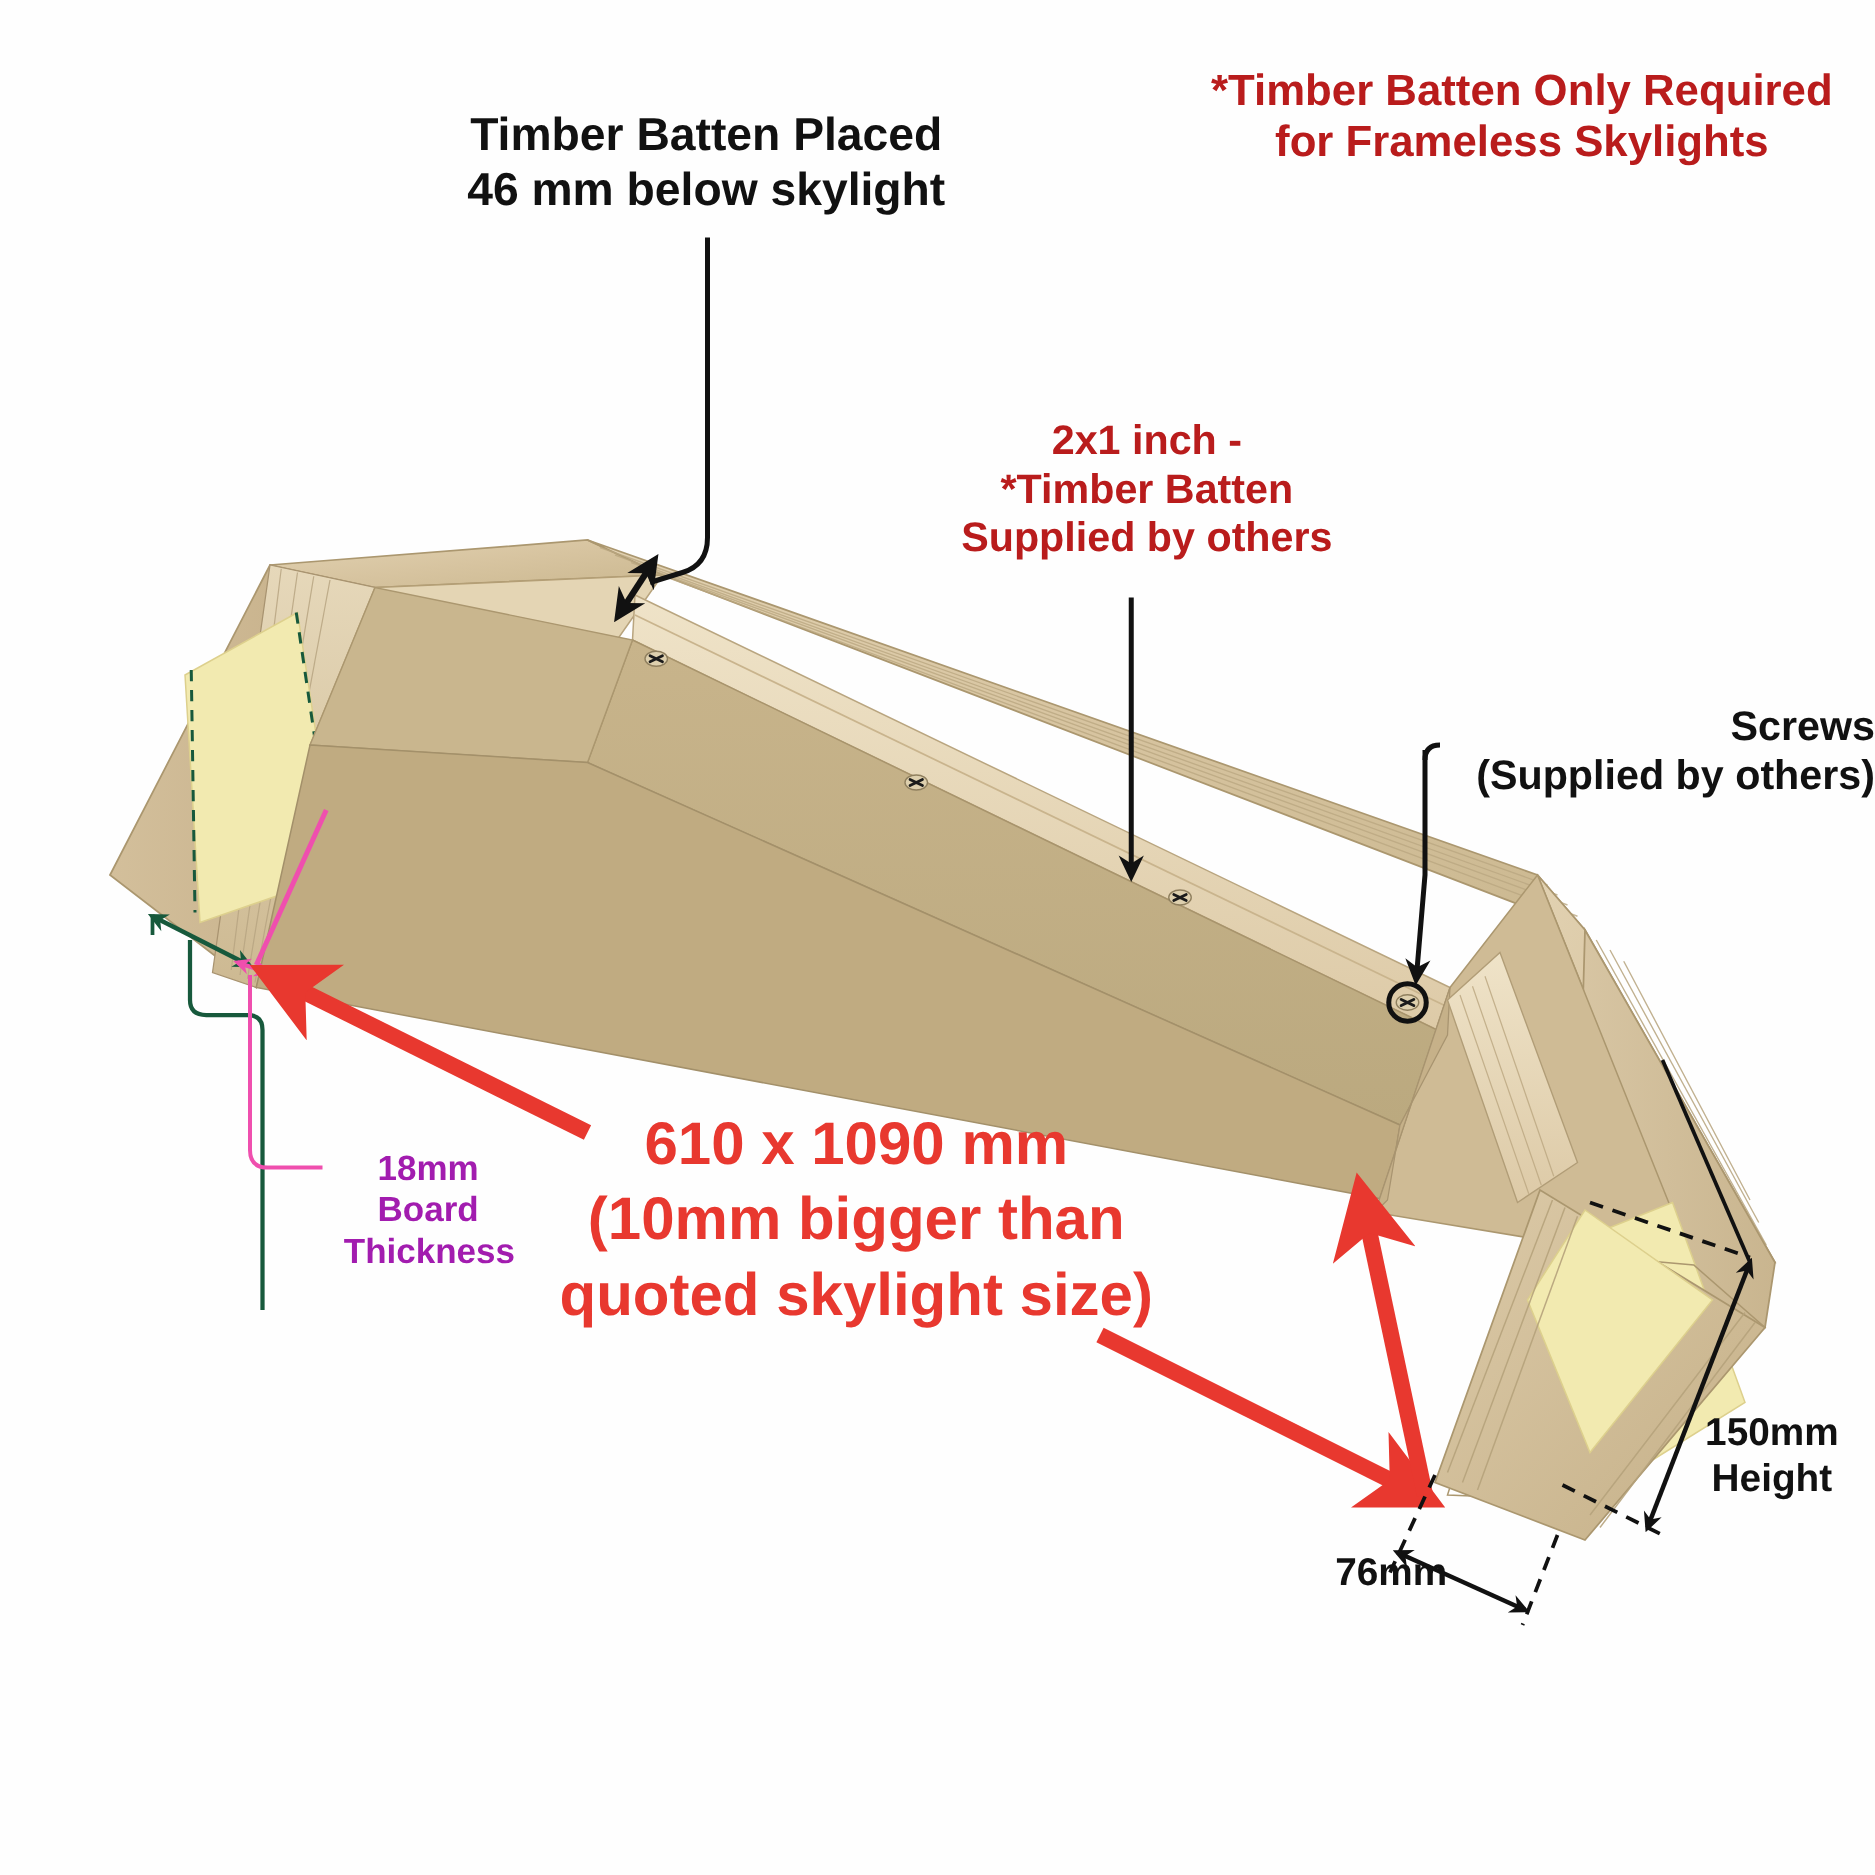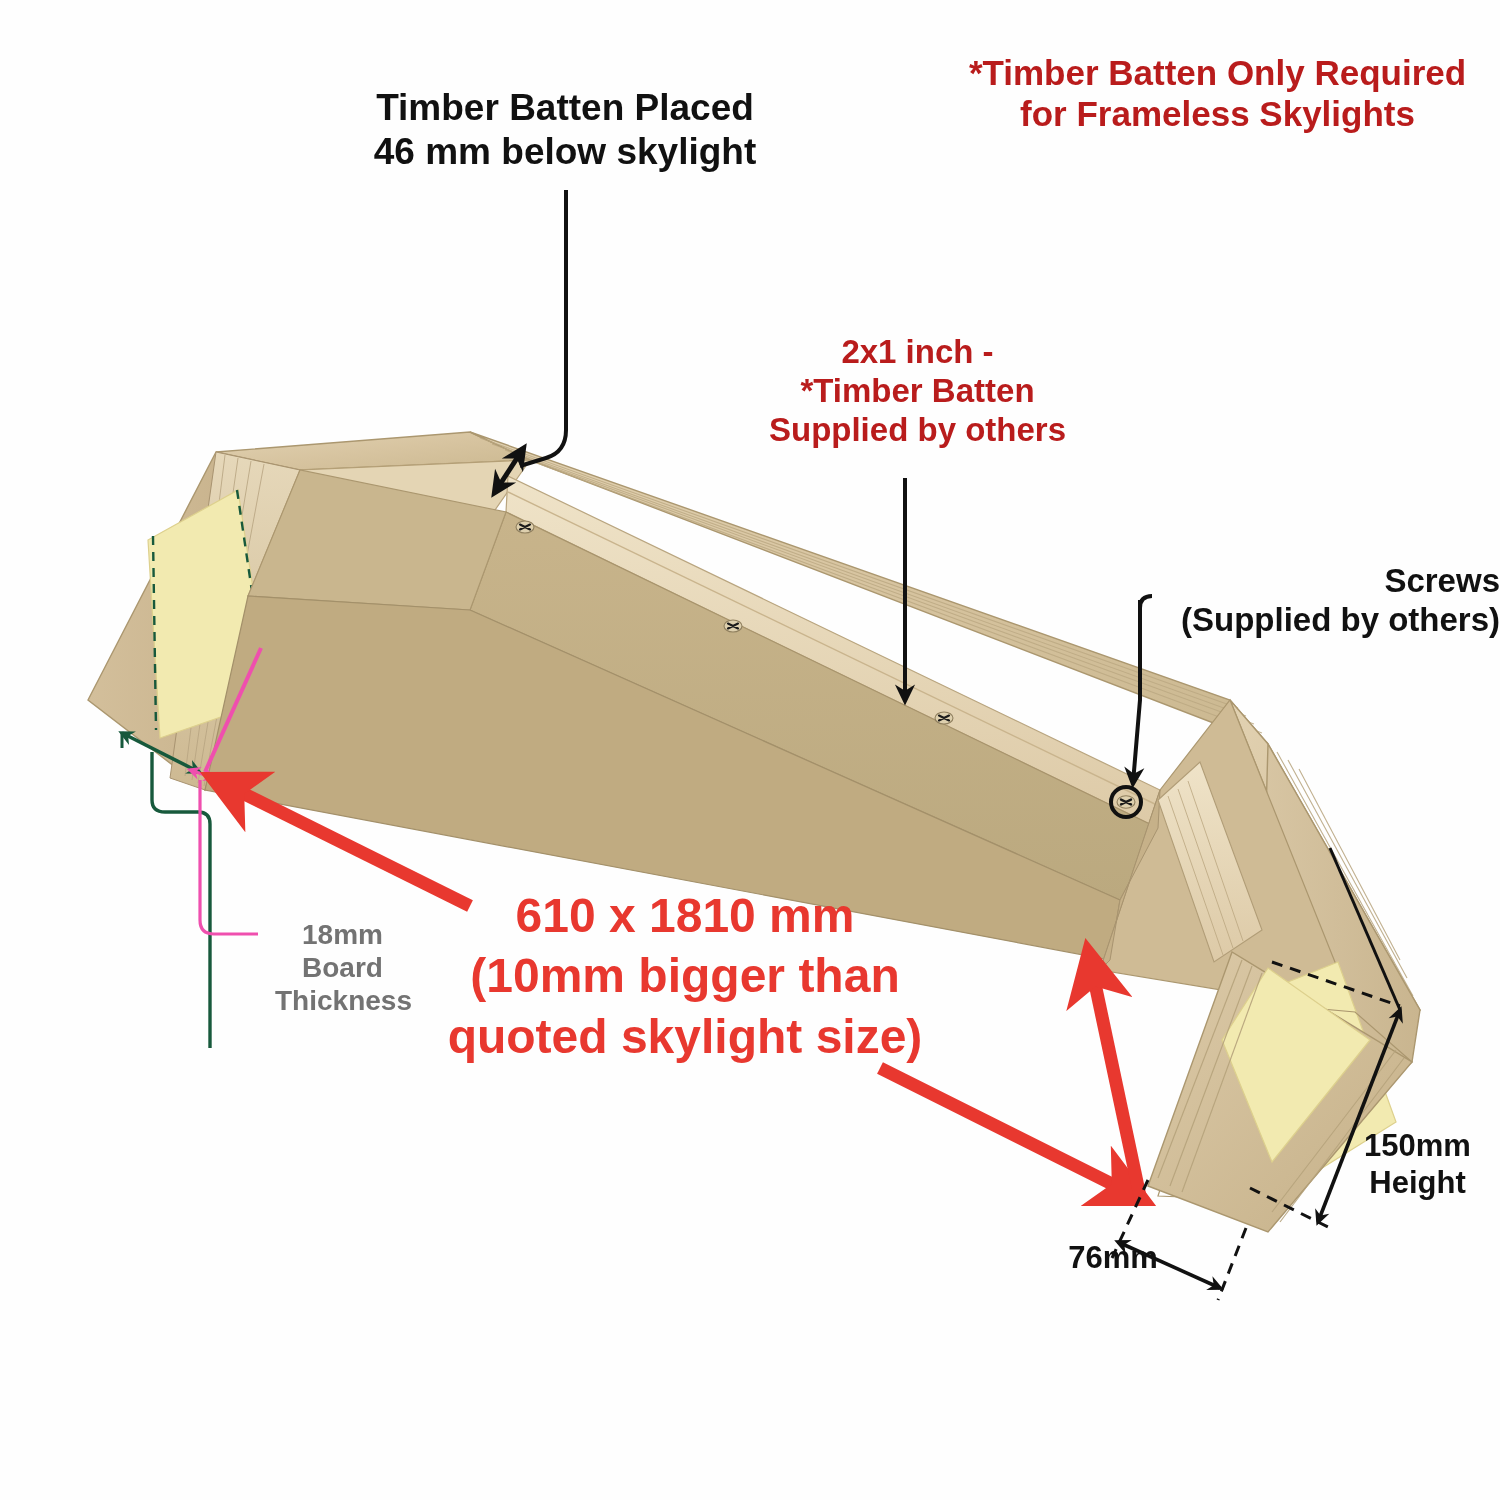--- a/index.html
+++ b/index.html
@@ -7,21 +7,21 @@
        font-family:"Liberation Sans", sans-serif;}
   #stage{position:relative;width:1500px;height:1500px;background:#fefefe;}
   svg#scene{position:absolute;left:0;top:0;width:1500px;height:1500px;}
 
   .lbl{position:absolute;font-weight:bold;line-height:1.18;text-align:center;
        white-space:pre-line;}
 
   .lbl-black{color:#111111;}
   .lbl-blue{color:#b91c1c;}
   .lbl-red{color:#e8382f;}
-  .lbl-pink{color:#737373;}
+  .lbl-pink{color:#a21caf;}
   .lbl-green{color:#17593c;}
 
   #t-batten-placed{left:330px;top:86px;width:470px;font-size:37px;}
   #t-frameless{left:940px;top:52px;width:555px;font-size:35px;}
   #t-2x1{left:745px;top:333px;width:345px;font-size:33px;}
   #t-screws{left:1128px;top:562px;width:372px;font-size:33px;text-align:right;}
   #t-main-red{left:400px;top:886px;width:570px;font-size:48px;line-height:1.26;}
   #t-compat{left:470px;top:1094px;width:420px;font-size:29px;}
   #t-18mm{left:275px;top:918px;width:135px;font-size:28px;}
   #t-40mm{left:140px;top:1056px;width:155px;font-size:28px;}
@@ -226,21 +226,21 @@
   <div class="lbl lbl-blue" id="t-frameless">*Timber Batten Only Required
 for Frameless Skylights</div>
 
   <div class="lbl lbl-blue" id="t-2x1">2x1 inch -
 *Timber Batten
 Supplied by others</div>
 
   <div class="lbl lbl-black" id="t-screws">Screws
 (Supplied by others)</div>
 
-  <div class="lbl lbl-red" id="t-main-red">610 x 1810 mm
+  <div class="lbl lbl-red" id="t-main-red">610 x 1090 mm
 (10mm bigger than
 quoted skylight size)</div>
 
 
   <div class="lbl lbl-pink" id="t-18mm">18mm
 Board
 Thickness</div>
 
 
   <div class="lbl lbl-black" id="t-150mm">150mm

